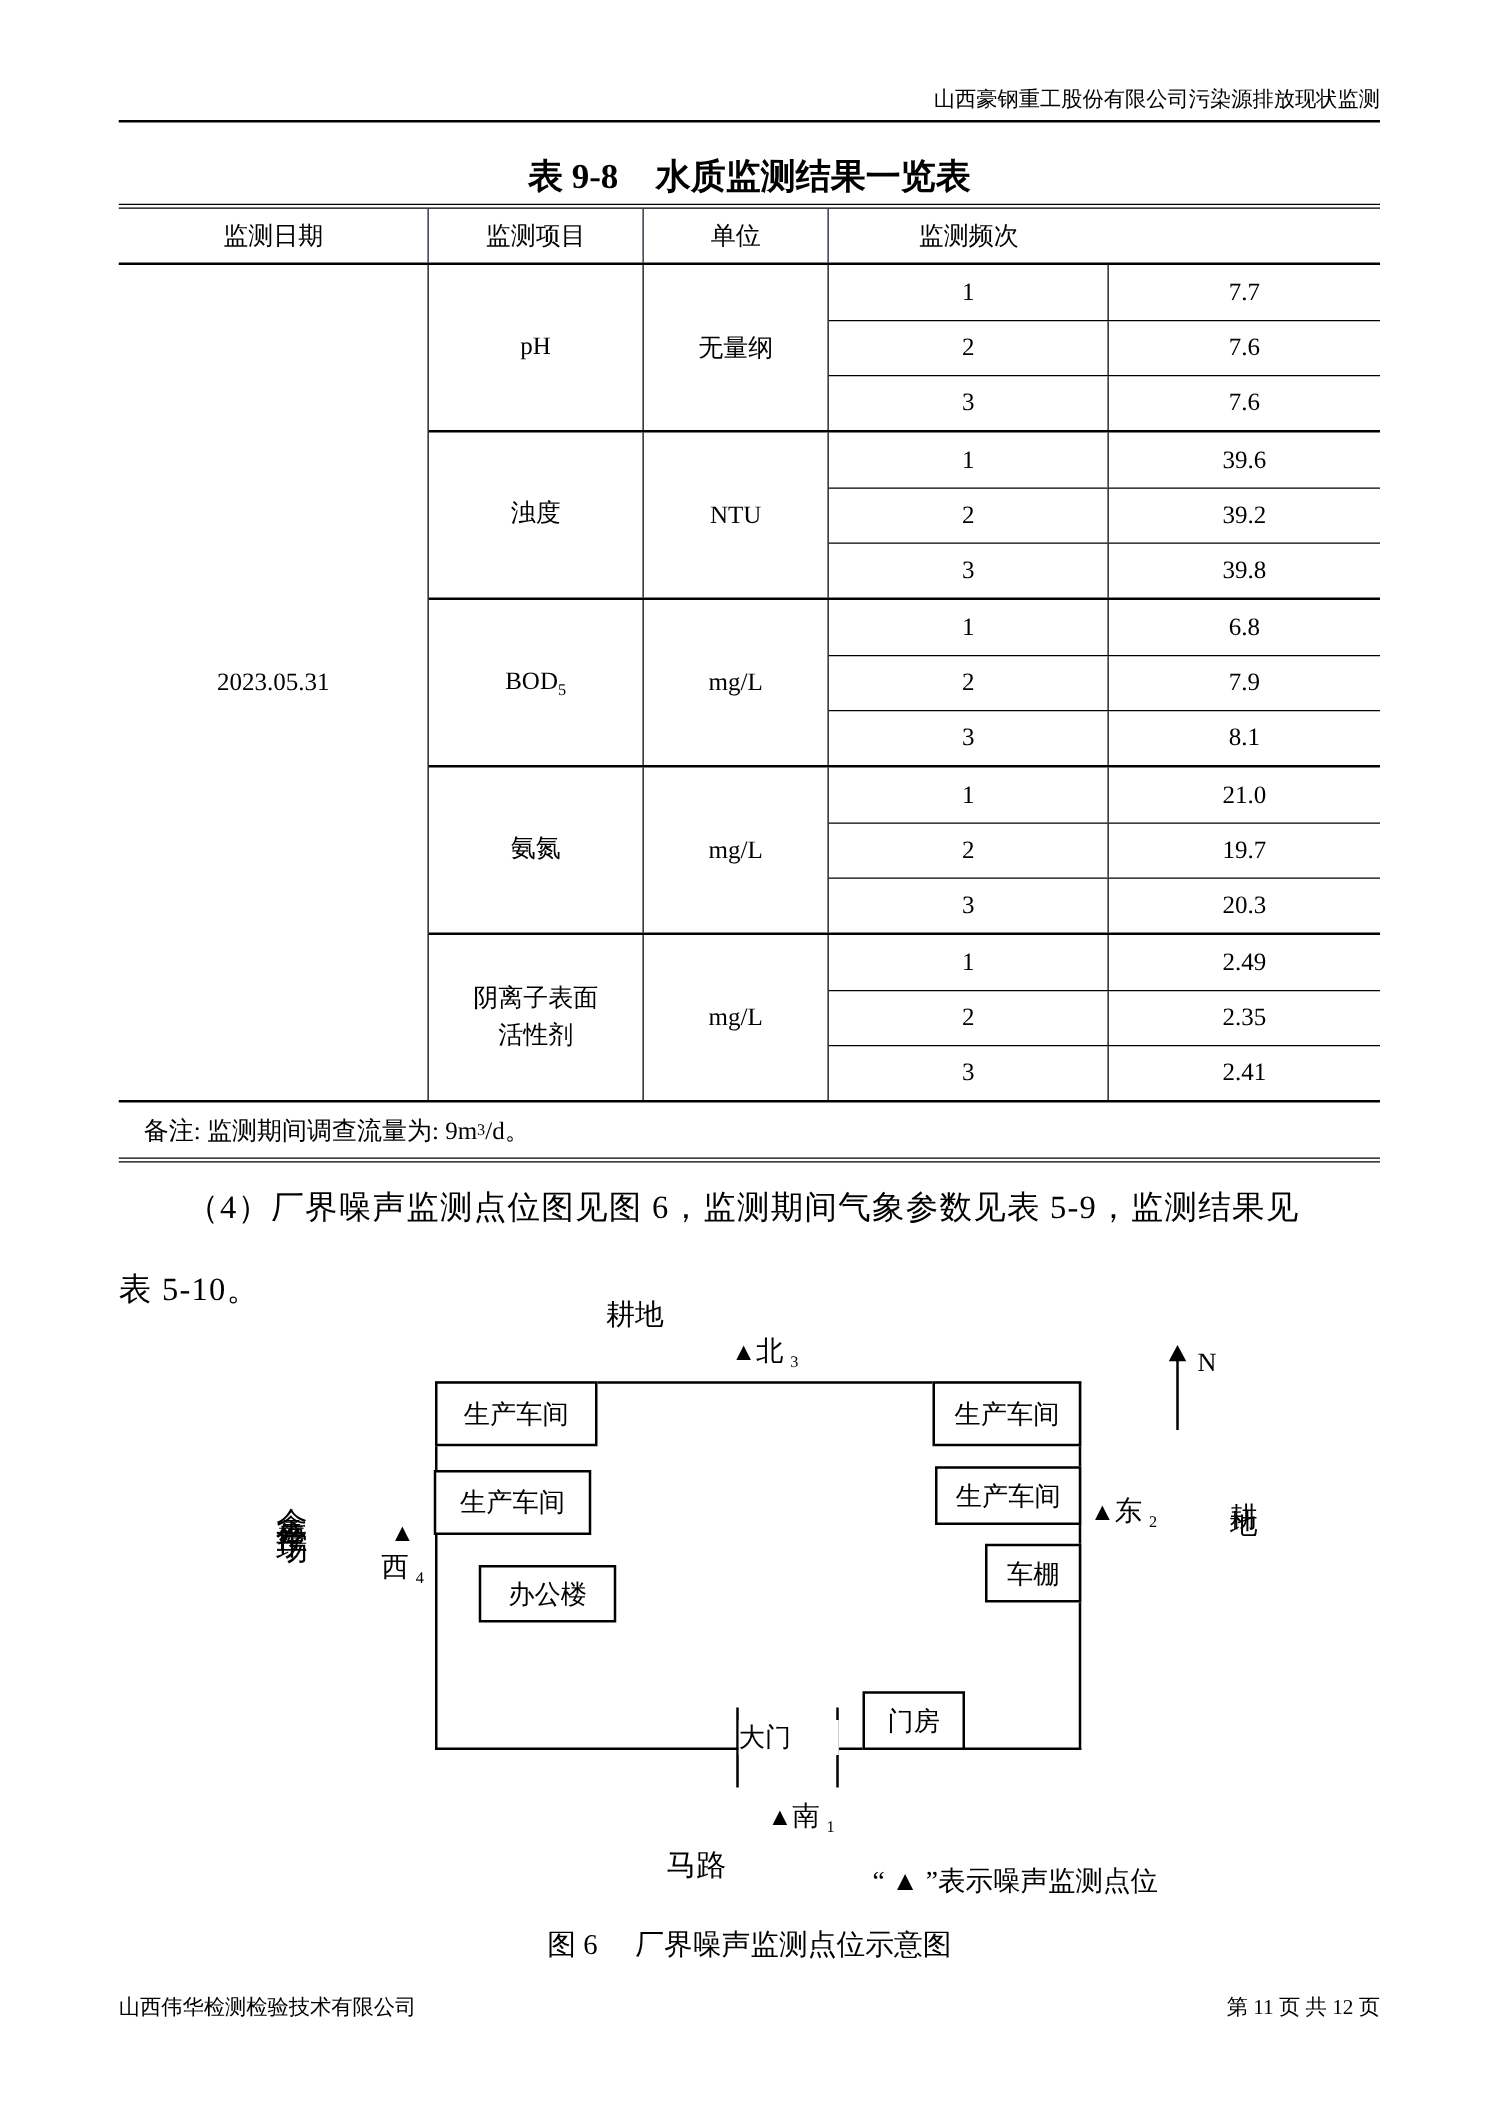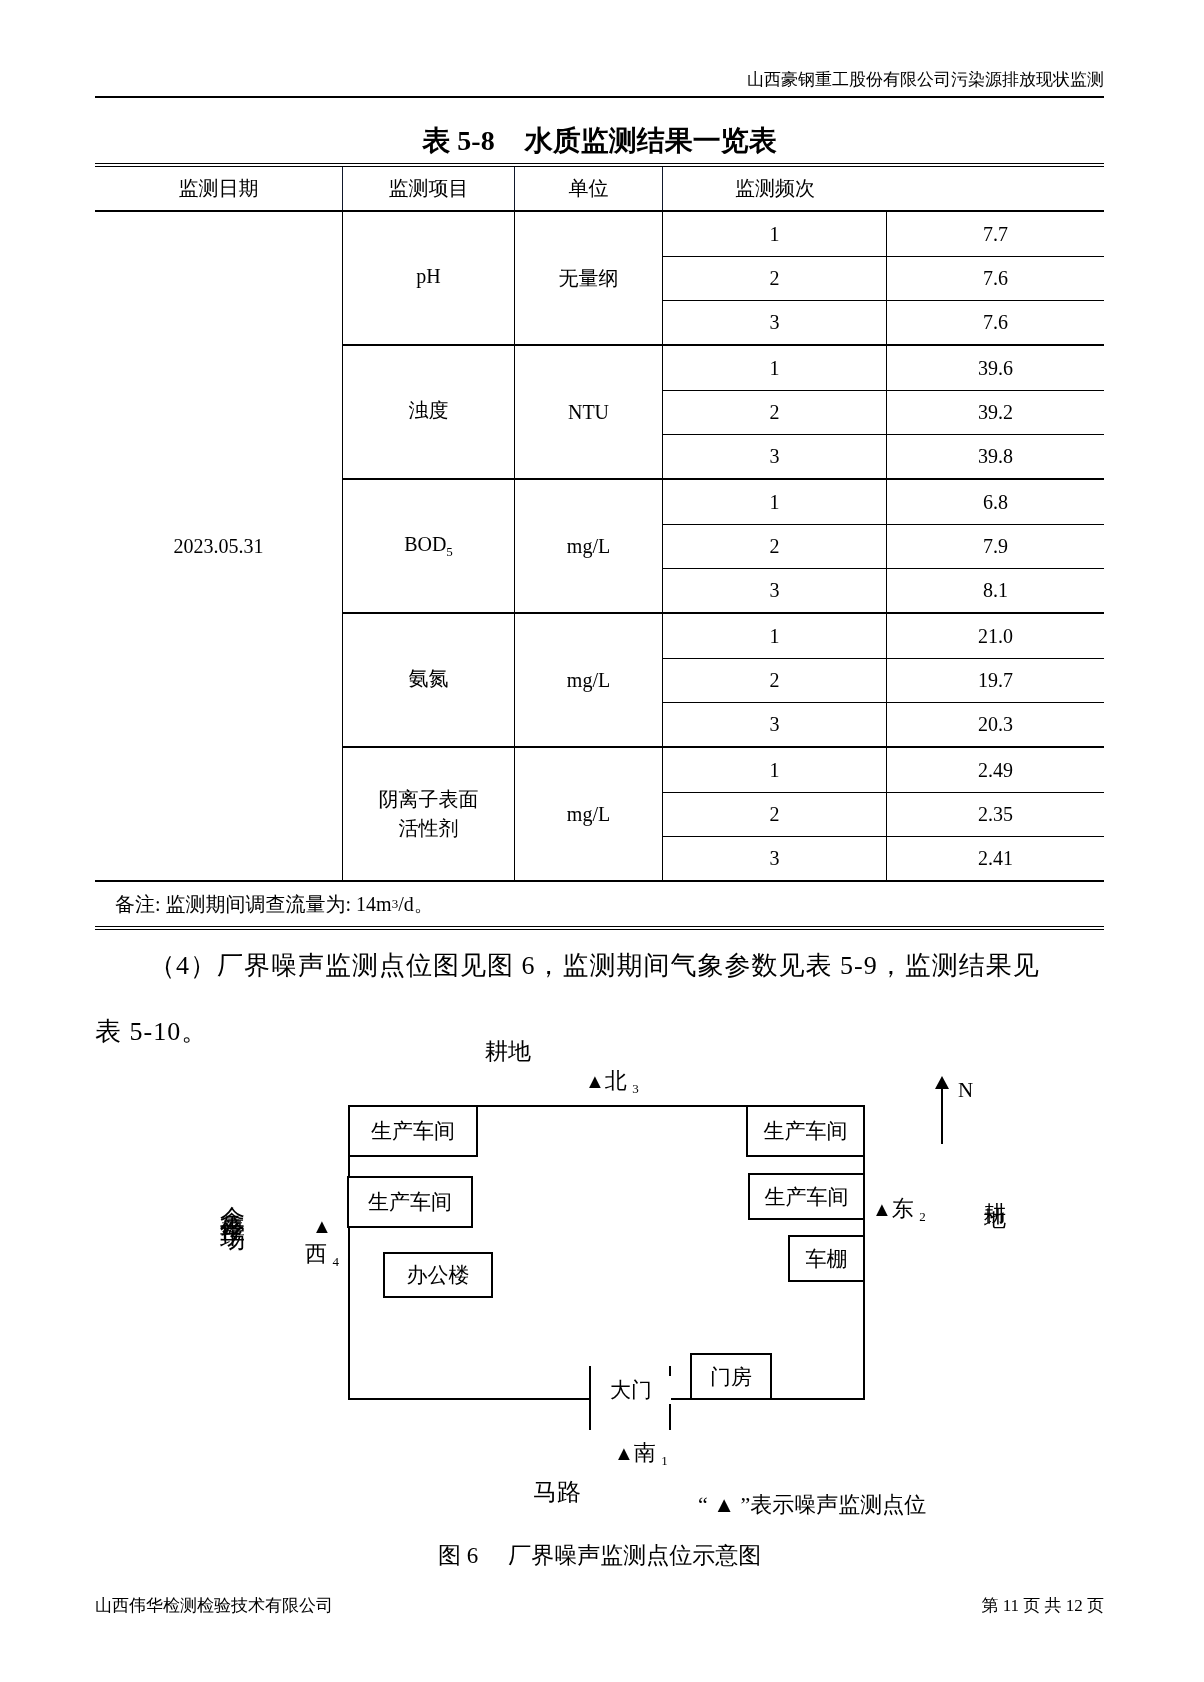--- a/index.html
+++ b/index.html
@@ -57,21 +57,21 @@
   .fig-tick{width:2px;height:64px;background:#000;top:1366px;}
   .fig-tick.t1{left:589px;} .fig-tick.t2{left:669px;}
   .fig-box{border:2px solid #000;background:#fff;display:flex;align-items:center;justify-content:center;font-size:21px;}
   .ws1{top:1105px;left:348px;width:130px;height:52px;}
   .ws2{top:1105px;left:746px;width:119px;height:52px;}
   .ws3{top:1176px;left:347px;width:126px;height:52px;}
   .ws4{top:1173px;left:748px;width:117px;height:47px;}
   .office{top:1252px;left:363px;width:110px;height:46px;margin-left:20px;}
   .shed{top:1235px;left:788px;width:77px;height:47px;}
   .gatehouse{top:1353px;left:690px;width:82px;height:47px;}
-  .gate-label{top:1376px;left:591px;width:80px;text-align:center;font-size:21px;background:#fff;}
+  .gate-label{top:1376px;left:591px;width:80px;font-size:21px;background:#fff;}
   .marker{font-size:22px;white-space:nowrap;}
   .marker .tri{font-size:20px;}
   .marker sub{font-size:13px;}
   .m-north{top:1066px;left:585px;}
   .m-east{top:1194px;left:872px;}
   .m-south{top:1438px;left:614px;}
   .m-west{top:1212px;left:300px;width:44px;text-align:center;line-height:1.25;}
   .v-label{writing-mode:vertical-rl;text-orientation:upright;letter-spacing:5px;}
   .parking{top:1186px;left:216px;font-size:25px;}
   .right-farmland{top:1184px;left:980px;font-size:22px;}
@@ -87,21 +87,21 @@
   .footer-left{top:1594px;left:95px;font-size:17px;}
   .footer-right{top:1594px;left:95px;width:1009px;text-align:right;font-size:17px;}
 </style>
 </head>
 <body>
 
 <div class="abs header-text">山西豪钢重工股份有限公司污染源排放现状监测</div>
 <div class="abs header-rule"></div>
 
 <div class="abs table-title">
-  <span>表 5-8</span><span class="gap"></span><span>水质监测结果一览表</span>
+  <span>表 9-8</span><span class="gap"></span><span>水质监测结果一览表</span>
 </div>
 
 <div class="abs wtable">
   <div class="t-header">
     <div class="c1">监测日期</div>
     <div class="c2">监测项目</div>
     <div class="c3">单位</div>
     <div class="c4">监测频次</div>
   </div>
   <div class="t-body">
@@ -214,21 +214,21 @@
           <div class="t-row">
               <div class="t-freq">3</div>
               <div class="t-result">2.41</div>
             </div>
         </div>
       </div>
 
     </div>
   </div>
   <div class="t-note">
-    <span>备注: 监测期间调查流量为: 14m</span>
+    <span>备注: 监测期间调查流量为: 9m</span>
       <sup class="small">3</sup>
       <span>/d。</span>
   </div>
 </div>
 
 <div class="abs para-line1">（4）厂界噪声监测点位图见图 6，监测期间气象参数见表 5-9，监测结果见</div>
 <div class="abs para-line2">表 5-10。</div>
 
 <div class="abs fig-label fig-top-farmland">耕地</div>
 

